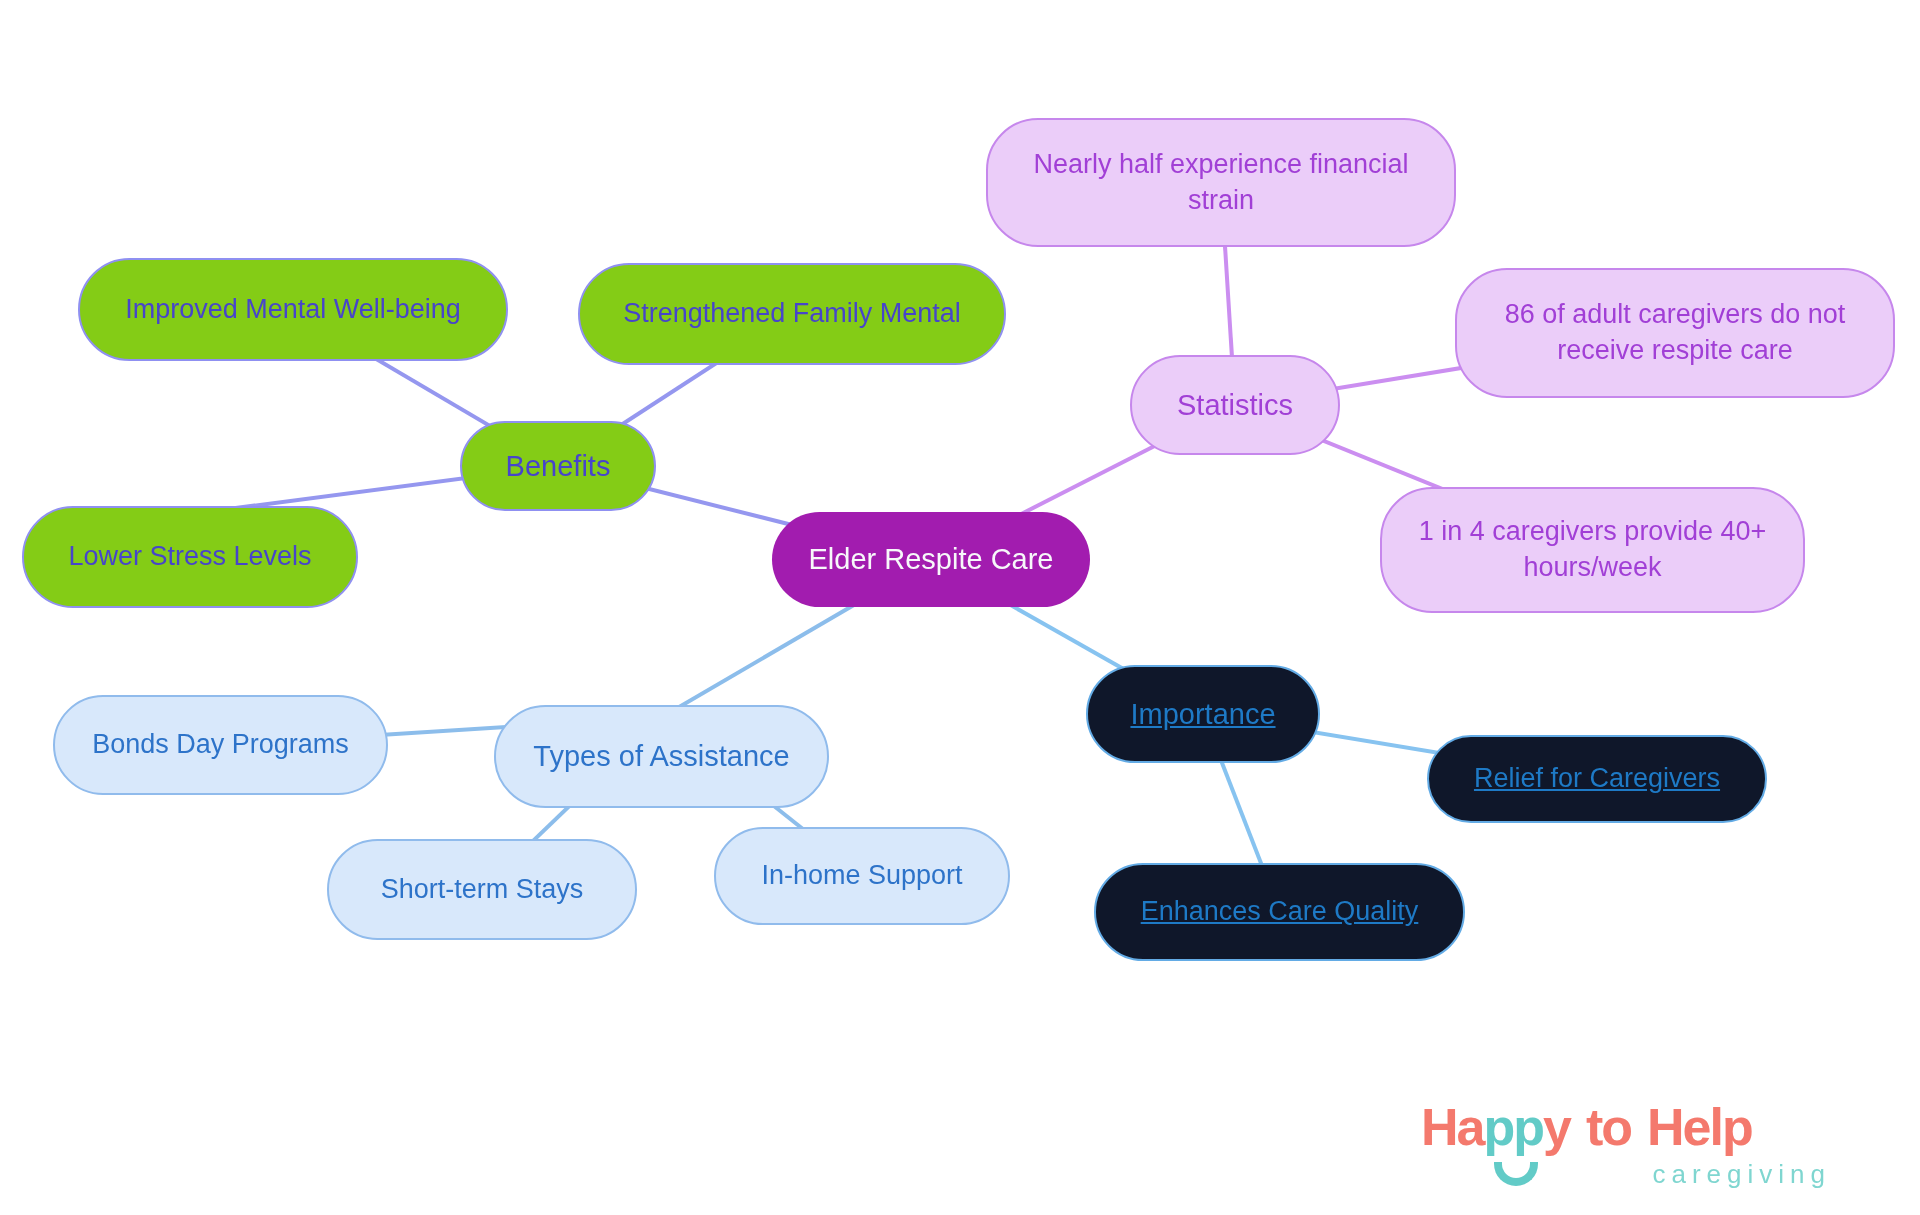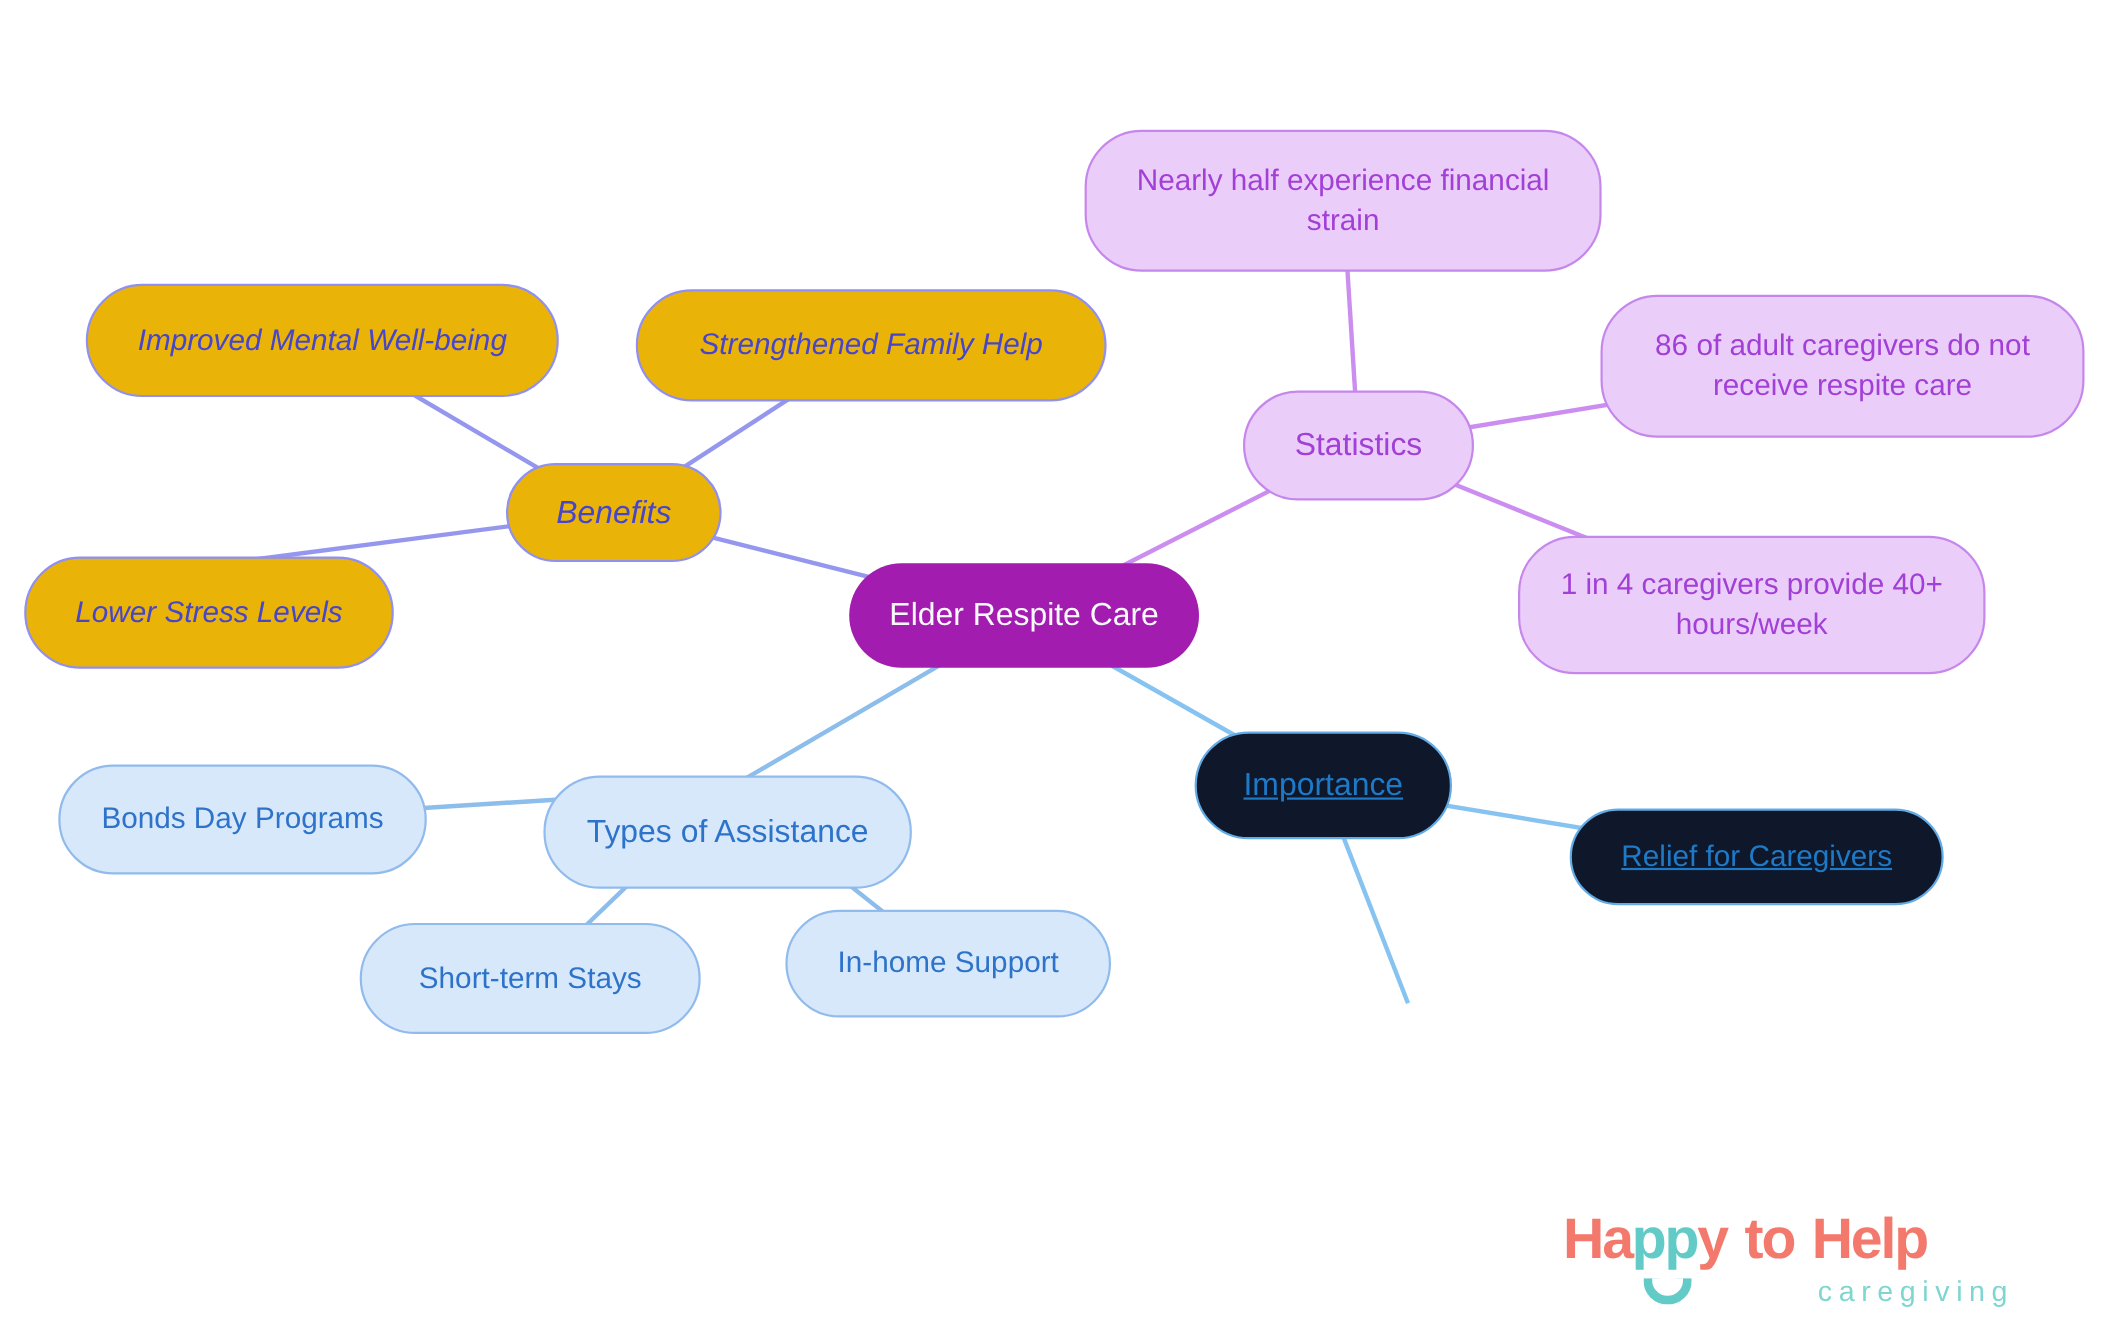--- a/index.html
+++ b/index.html
@@ -29,21 +29,21 @@
   }
   .node.parent { font-size: 29px; }
 
   .central {
     background: #a21caf;
     color: #F7F8FA;
     border: none;
     font-size: 29px;
     border-radius: 48px;
   }
-  .benefits   { background: #eab308; border-color: #8F90F1; color: #4745CB; font-style: italic; }
+  .benefits   { background: #84cc16; border-color: #8F90F1; color: #4745CB; }
   .statistics { background: #EBCDF9; border-color: #C687EC; color: #A13FD6; }
   .types      { background: #D8E8FB; border-color: #90BBEC; color: #2D73C9; }
   .importance { background: #0f172a; border-color: #63ABE5; color: #1E7AC6; text-decoration: underline; }
 
   
   .pos-central      { left: 772px;  top: 512px; width: 318px; height: 95px; }
   .pos-benefits     { left: 460px;  top: 421px; width: 196px; height: 90px; }
   .pos-improved     { left: 78px;   top: 258px; width: 430px; height: 103px; }
   .pos-strengthened { left: 578px;  top: 263px; width: 428px; height: 102px; }
   .pos-lower        { left: 22px;   top: 463px; width: 336px; height: 102px; margin-top: 43px; }
@@ -116,37 +116,38 @@
 
     <line x1="931" y1="560" x2="1203" y2="714" stroke="#87C3F0" stroke-width="4"></line>
     <line x1="1203" y1="714" x2="1597" y2="779" stroke="#87C3F0" stroke-width="4"></line>
     <line x1="1203" y1="714" x2="1280" y2="912" stroke="#87C3F0" stroke-width="4"></line>
   </svg>
 
   <div class="node central pos-central">Elder Respite Care</div>
 
   <div class="node benefits parent pos-benefits">Benefits</div>
   <div class="node benefits pos-improved">Improved Mental Well-being</div>
-  <div class="node benefits pos-strengthened">Strengthened Family Help</div>
+  <div class="node benefits pos-strengthened">Strengthened Family Mental</div>
   <div class="node benefits pos-lower">Lower Stress Levels</div>
 
   <div class="node statistics parent pos-statistics">Statistics</div>
   <div class="node statistics pos-nearly">Nearly half experience financial
 strain</div>
   <div class="node statistics pos-c86">86 of adult caregivers do not
 receive respite care</div>
   <div class="node statistics pos-one4">1 in 4 caregivers provide 40+
 hours/week</div>
 
   <div class="node types parent pos-types">Types of Assistance</div>
   <div class="node types pos-adult">Bonds Day Programs</div>
   <div class="node types pos-short">Short-term Stays</div>
   <div class="node types pos-inhome">In-home Support</div>
 
   <div class="node importance parent pos-importance">Importance</div>
   <div class="node importance pos-relief">Relief for Caregivers</div>
+  <div class="node importance pos-enhances">Enhances Care Quality</div>
 
   <div class="logo">
     <div class="logo-main"><span class="coral">Ha</span><span class="pp-wrap"><span class="teal">pp</span><span class="smile"></span></span><span class="coral">y</span><span class="gap"></span><span class="coral">to</span><span class="gap"></span><span class="coral">Help</span></div>
     <div class="logo-sub">caregiving</div>
   </div>
 
 </div>
 
 </body></html>

